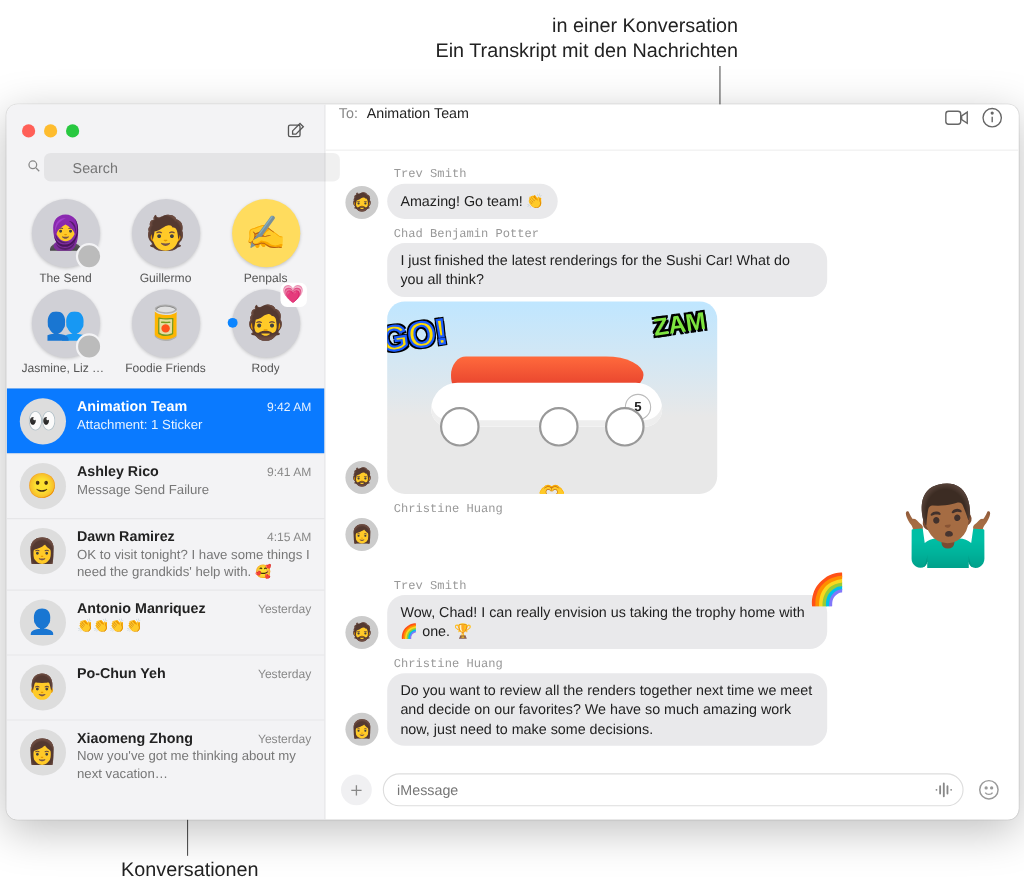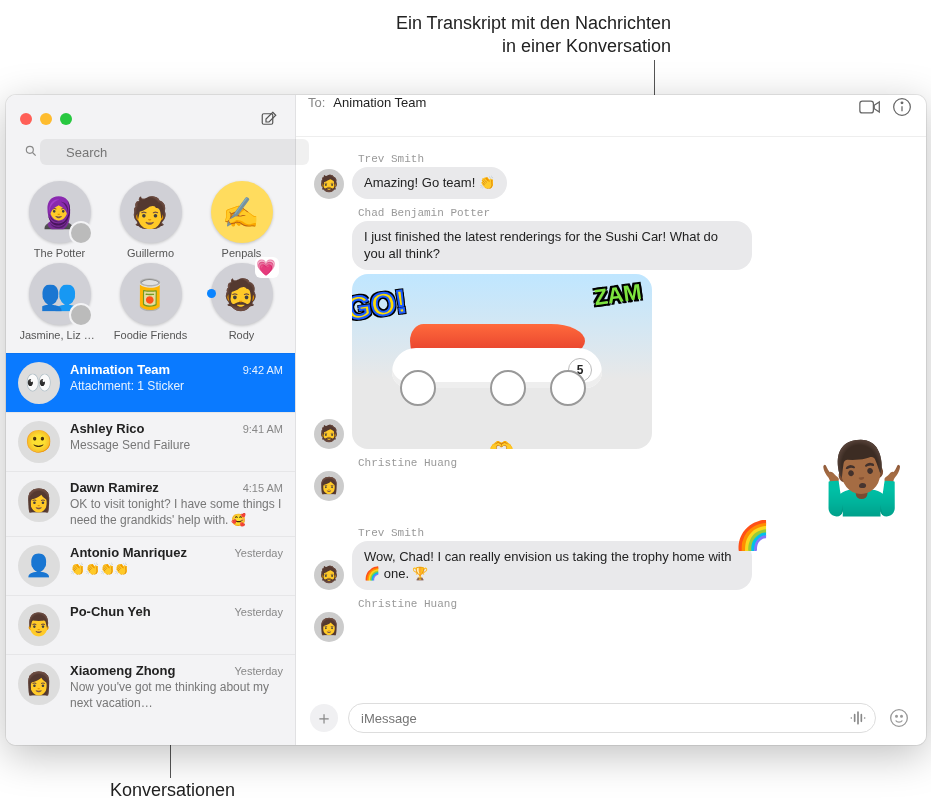--- a/index.html
+++ b/index.html
@@ -262,22 +262,22 @@
   .emoji-btn {
     width:26px;height:26px;color:#999;
     display:flex;align-items:center;justify-content:center;font-size:18px;
   }
 
 </style>
 </head>
 <body>
 
 <div class="callout-top">
+  <div>in einer Konversation</div>
   <div>Ein Transkript mit den Nachrichten</div>
-  <div>in einer Konversation</div>
 </div>
 <div class="callout-top-line"></div>
 
 <div class="callout-bottom">Konversationen</div>
 <div class="callout-bottom-line"></div>
 
 <div class="window">
 
   <div class="sidebar">
     <div class="traffic">
@@ -300,21 +300,21 @@
               <path d="M20 20l-5-5"></path>
           </svg>
         </span>
         <input class="search" placeholder="Search" style="">
       </div>
     </div>
 
     <div class="pinned" id="pinned">
         <div class="pin">
           <div class="pin-avatar small-badge">🧕</div>
-          <div class="pin-label">The Potter</div>
+          <div class="pin-label">The Send</div>
         </div>
         <div class="pin">
           <div class="pin-avatar">🧑</div>
           <div class="pin-label">Guillermo</div>
         </div>
         <div class="pin">
           <div class="pin-avatar" style="background: rgb(255, 220, 94);">✍️</div>
           <div class="pin-label">Penpals</div>
         </div>
         <div class="pin">
@@ -447,20 +447,21 @@
           <span class="memoji-shrug">🤷🏾‍♂️</span>
         </div>
         <div class="sender-label">Trev Smith</div>
         <div class="msg-row">
           <div class="msg-avatar">🧔</div>
           <div class="bubble" style="position: relative;">Wow, Chad! I can really envision us taking the trophy home with 🌈 one. 🏆<span class="rainbow">🌈</span></div>
         </div>
         <div class="sender-label">Christine Huang</div>
         <div class="msg-row">
           <div class="msg-avatar">👩</div>
+          <div class="bubble">Do you want to review all the renders together next time we meet and decide on our favorites? We have so much amazing work now, just need to make some decisions.</div>
         </div>
       </div>
 
     <div class="composer">
       <div class="plus-btn">＋</div>
       <div class="compose-wrap">
         <input class="compose-input" placeholder="iMessage" style="">
         <span class="wave-btn">
           <svg width="20" height="20" viewBox="0 0 24 24" fill="none" stroke="#888" stroke-width="2" stroke-linecap="round">
             <path d="M4 12v0M8 8v8M12 5v14M16 8v8M20 12v0"></path>

